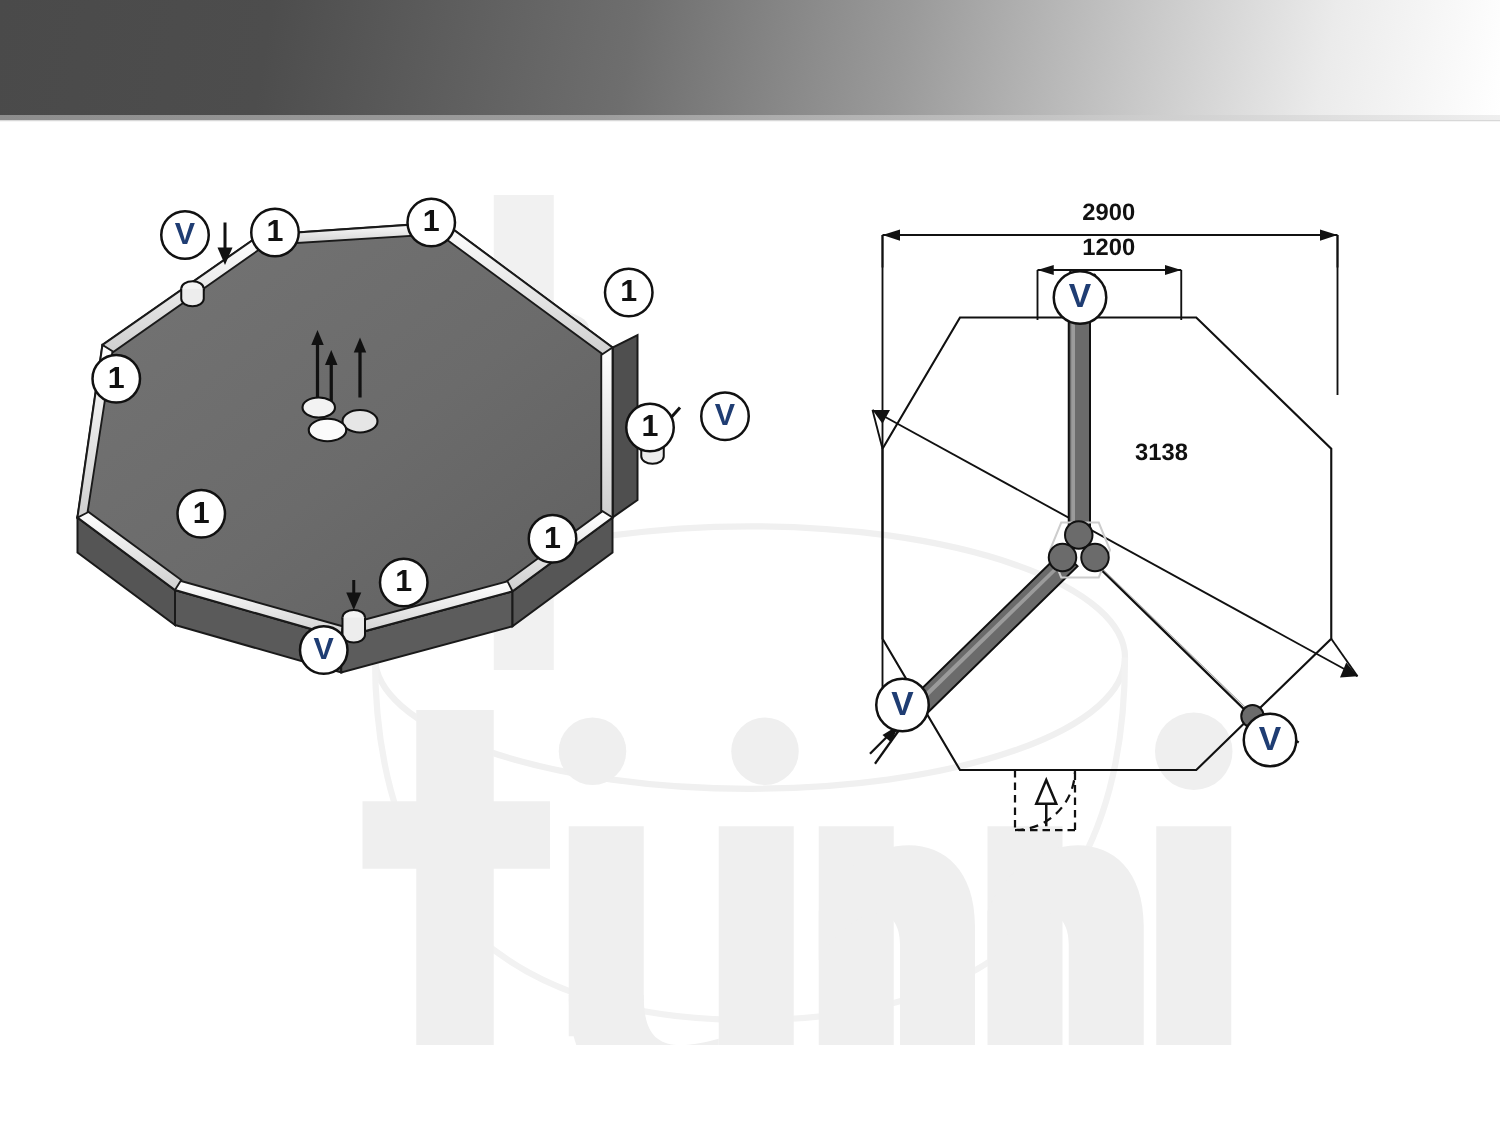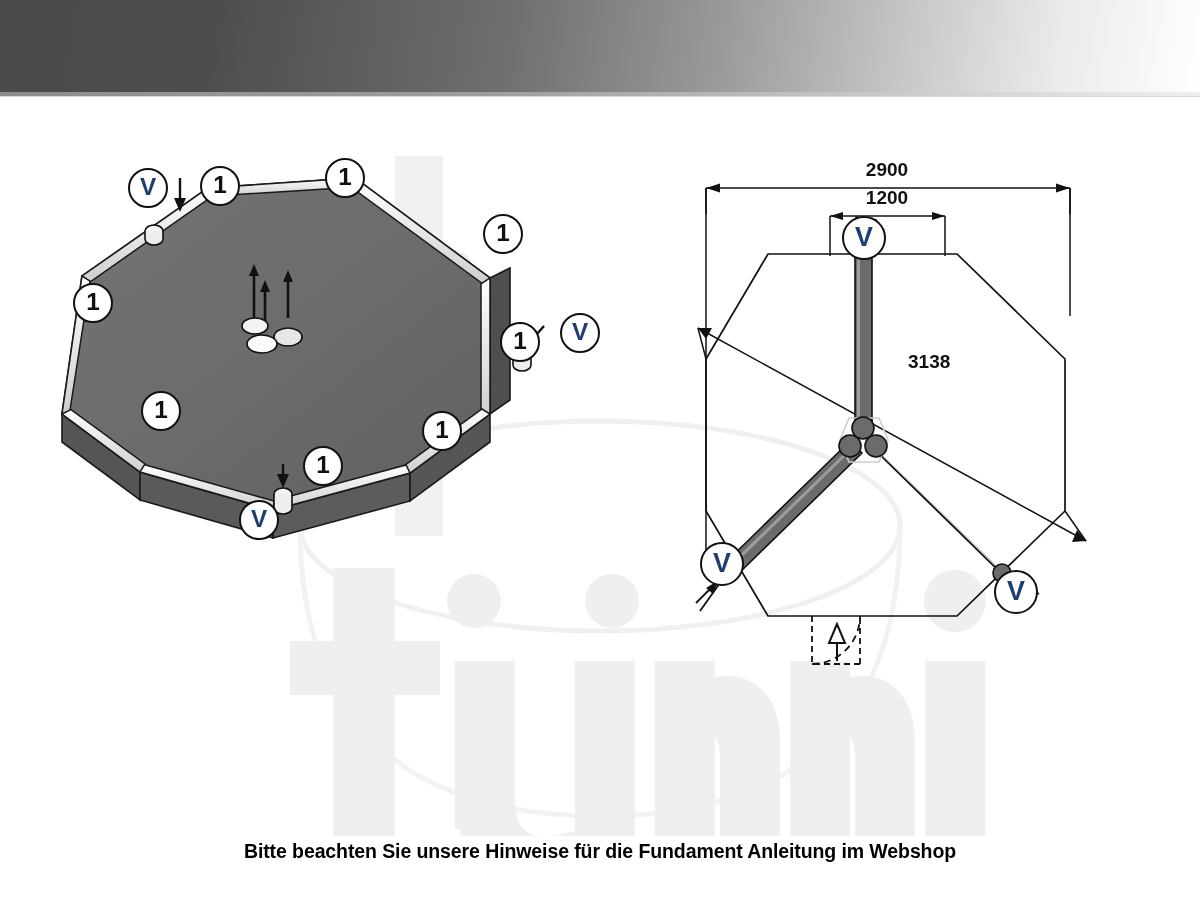--- a/index.html
+++ b/index.html
@@ -363,15 +363,14 @@
             </g>
             <g>
               <circle cx="366" cy="436" r="21" fill="#ffffff" stroke="#111111" stroke-width="2"></circle>
               <text x="366" y="443.77" text-anchor="middle" font-size="26.88" font-weight="bold" fill="#1f3d73">V</text>
             </g>
           </g>
       </svg>
     </div>
   </div>
 
-  <div id="caption">Bitte beachten Sie unsere Hinweise für die Fundament Anleitung im Webshop</div>
 
 </div>
 
 </body></html>

